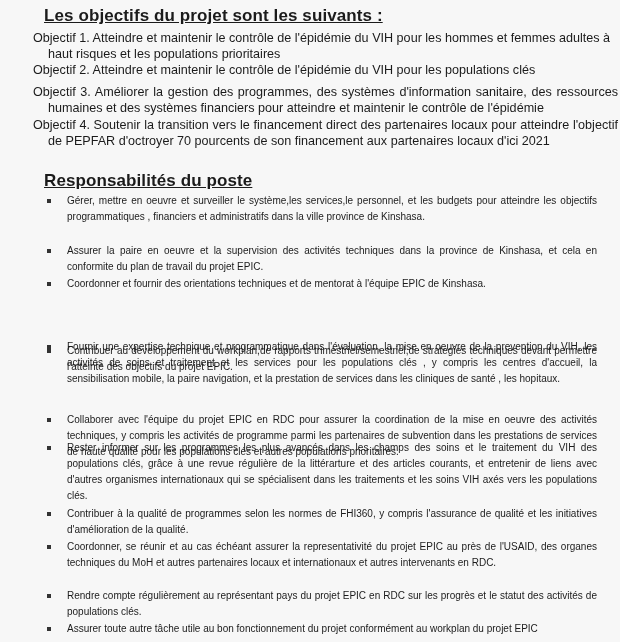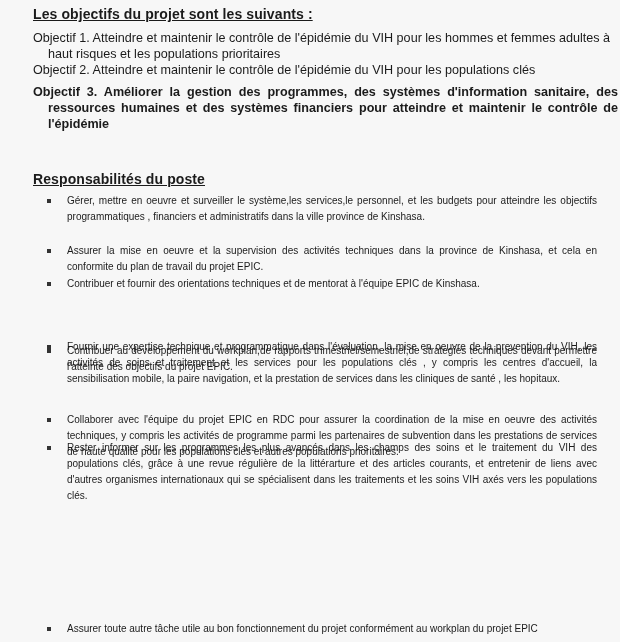--- a/index.html
+++ b/index.html
@@ -4,78 +4,91 @@
 <style>
   html, body { margin: 0; padding: 0; }
   body {
     width: 620px; height: 642px; overflow: hidden;
     background: #f6f6f6;
     font-family: "Liberation Sans", sans-serif;
     color: #1b1b1b;
   }
   .page { position: relative; width: 620px; height: 642px; background: #f7f7f7; }
   .section-title {
-    position: absolute; left: 33px;
-    font-weight: bold; font-size: 14px; text-decoration: underline;
+    position: absolute; left: 44px;
+    font-weight: bold; font-size: 17px; text-decoration: underline;
     letter-spacing: 0.1px;
   }
   .obj {
     position: absolute; left: 33px; width: 570px;
     font-size: 12.6px; line-height: 16px;
     padding-left: 15px; text-indent: -15px;
   }
-  .obj.justify { text-align: justify; font-weight: bold; }
+  .obj.justify { text-align: justify; }
   .resp-item {
     position: absolute; left: 67px; width: 530px;
     font-size: 10px; line-height: 16px; text-align: justify;
   }
   .bullet {
     position: absolute; left: -20px; top: 6px;
     width: 4px; height: 4px; background: #333;
   }
 </style>
 </head>
 <body>
 
 <div class="page">
 
   <div class="section-title" style="top:6px;">Les objectifs du projet sont les suivants :</div>
 
   <div class="obj" style="top:30px;">Objectif 1. Atteindre et maintenir le contrôle de l'épidémie du VIH pour les hommes et femmes adultes à haut risques et les populations prioritaires</div>
   <div class="obj" style="top:62px;">Objectif 2. Atteindre et maintenir le contrôle de l'épidémie du VIH pour les populations clés</div>
   <div class="obj justify" style="top:84px;">Objectif 3. Améliorer la gestion des programmes, des systèmes d'information sanitaire, des ressources humaines et des systèmes financiers pour atteindre et maintenir le contrôle de l'épidémie</div>
+  <div class="obj justify" style="top:117px;">Objectif 4. Soutenir la transition vers le financement direct des partenaires locaux pour atteindre l'objectif de PEPFAR d'octroyer 70 pourcents de son financement aux partenaires locaux d'ici 2021</div>
 
   <div class="section-title" style="top:171px;">Responsabilités du poste</div>
 
   <div class="resp-item" style="top:193px;">
     <span class="bullet"></span>
     <span>Gérer, mettre en oeuvre et surveiller le système,les services,le personnel, et les budgets pour atteindre les objectifs programmatiques , financiers et administratifs dans la ville  province  de Kinshasa.</span>
   </div>
   <div class="resp-item" style="top:243px;">
     <span class="bullet"></span>
-    <span>Assurer la mise en oeuvre et la supervision des activités techniques dans la province de Kinshasa, et cela en conformite du plan de travail du projet EPIC.</span>
+    <span>Assurer la paire en oeuvre et la supervision des activités techniques dans la province de Kinshasa, et cela en conformite du plan de travail du projet EPIC.</span>
   </div>
   <div class="resp-item" style="top:276px;">
     <span class="bullet"></span>
-    <span>Contribuer et fournir des orientations techniques et de mentorat à l'équipe EPIC de Kinshasa.</span>
+    <span>Coordonner et fournir des orientations techniques et de mentorat à l'équipe EPIC de Kinshasa.</span>
   </div>
   <div class="resp-item" style="top:293px;margin-top:46px;">
     <span class="bullet"></span>
     <span>Fournir une expertise technique et programmatique dans l'évaluation, la mise en oeuvre de la prevention du VIH, les activités de soins et traitement et les services pour les populations clés , y compris les centres d'accueil, la sensibilisation mobile, la paire navigation, et la prestation  de services dans les cliniques de santé , les hopitaux.</span>
   </div>
   <div class="resp-item" style="top:343px;">
     <span class="bullet"></span>
     <span>Contribuer au developpement du workplan,de rapports trimestriel/semestriel,de strategies techniques devant permettre l'atteinte  des objectifs du projet EPIC.</span>
   </div>
   <div class="resp-item" style="top:376px;margin-top:36px;">
     <span class="bullet"></span>
     <span>Collaborer avec l'équipe du projet EPIC en RDC pour assurer la coordination de la mise en oeuvre des activités techniques, y compris les activités de programme parmi les partenaires de subvention dans les prestations de services de haute qualité pour les populations clés et autres populations prioritaires.</span>
   </div>
   <div class="resp-item" style="top:440px;">
     <span class="bullet"></span>
     <span>Rester informer sur les programmes les plus avancés dans les champs des soins et le traitement du VIH des populations clés, grâce à une revue régulière de la littérarture et des articles courants, et entretenir de liens avec d'autres organismes internationaux qui se spécialisent dans les traitements et les soins VIH axés vers les populations clés.</span>
   </div>
+  <div class="resp-item" style="top:506px;">
+    <span class="bullet"></span>
+    <span>Contribuer à la qualité de programmes selon les normes de FHI360, y compris l'assurance de qualité et les initiatives d'amélioration de la qualité.</span>
+  </div>
+  <div class="resp-item" style="top:539px;">
+    <span class="bullet"></span>
+    <span>Coordonner, se réunir et au cas échéant assurer la representativité du projet EPIC au près de l'USAID, des organes techniques du MoH et autres partenaires locaux et internationaux et autres intervenants en RDC.</span>
+  </div>
+  <div class="resp-item" style="top:588px;">
+    <span class="bullet"></span>
+    <span>Rendre compte régulièrement au représentant pays du projet EPIC en RDC sur les progrès et le statut des activités de populations clés.</span>
+  </div>
   <div class="resp-item" style="top:621px;">
     <span class="bullet"></span>
     <span>Assurer toute autre tâche utile au bon fonctionnement du projet conformément au workplan du projet EPIC</span>
   </div>
 
 </div>
 
 </body></html>

